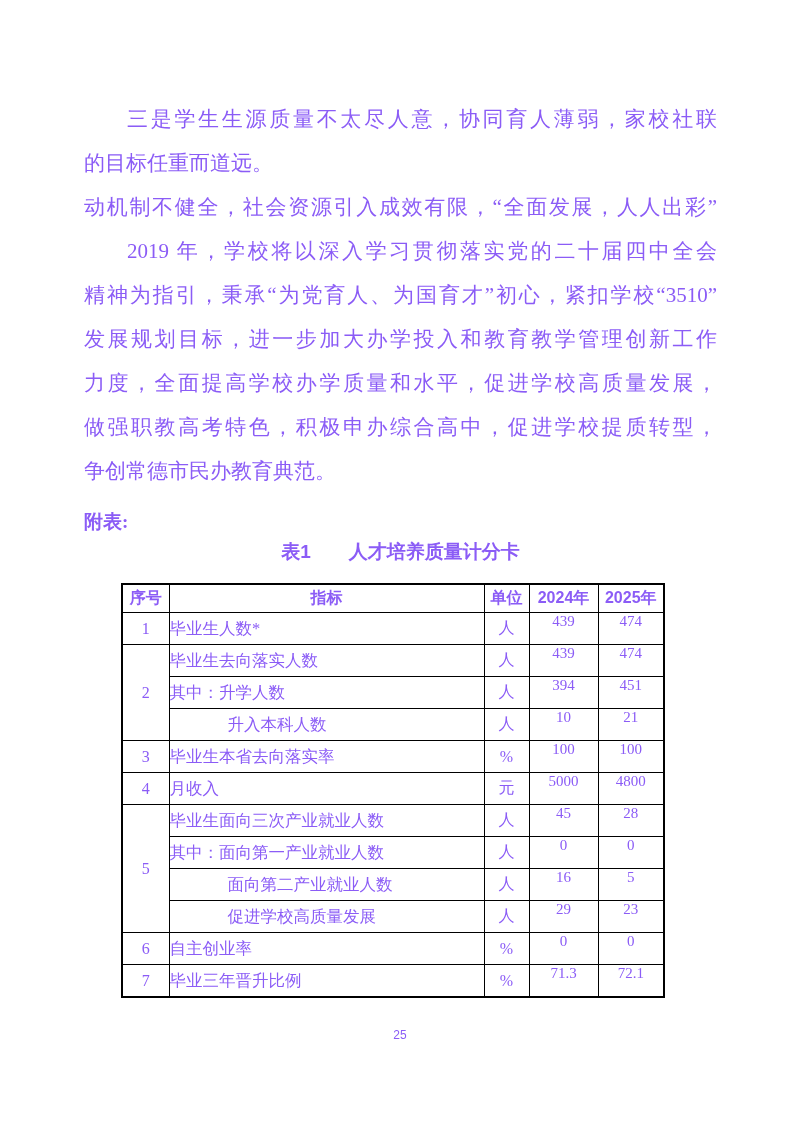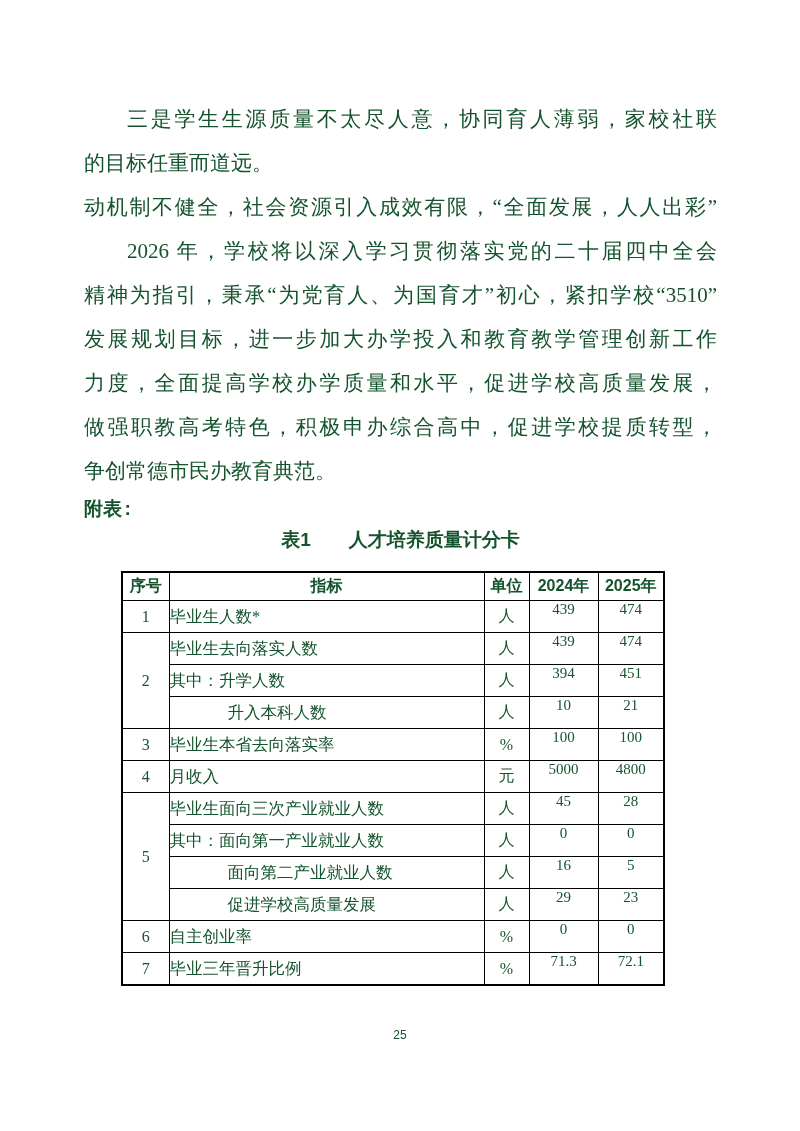--- a/index.html
+++ b/index.html
@@ -3,21 +3,21 @@
 <meta charset="utf-8">
 <style>
   html,body { margin:0; padding:0; background:#e8e8e8; }
   .page {
     position: relative;
     width: 800px;
     height: 1131px;
     margin: 0 auto;
     background: #ffffff;
     font-family: "Liberation Serif", "DejaVu Serif", serif;
-    color: #14532d;
+    color: #8b5cf6;
     overflow: hidden;
   }
   .content {
     padding: 97px 83px 0 84px;
   }
   
   .tline {
     font-size: 21px;
     line-height: 44px;
     height: 44px;
@@ -34,26 +34,26 @@
   .tline-indent { padding-left: 43px; }
   .heading {
     font-size: 21.5px;
     font-weight: bold;
     line-height: 44px;
     height: 44px;
     padding-left: 43px;
     letter-spacing: 0.5px;
   }
   .appendix-label {
-    font-family: Liberation Mono, monospace;
+    font-family: Liberation Serif, serif;
     font-weight: bold;
     font-size: 19px;
     line-height: 30px;
     height: 30px;
-    margin-top: 2px;
+    margin-top: 14px;
   }
   .table-caption {
     font-family: "Liberation Sans", "DejaVu Sans", sans-serif;
     font-weight: bold;
     font-size: 19px;
     line-height: 30px;
     height: 30px;
     text-align: center;
   }
   .table-caption .cap-num { margin-right: 38px; margin-top: 43px; }
@@ -123,21 +123,21 @@
   <div class="content">
 
     <div>
         <div class="tline tline-indent">三是学生生源质量不太尽人意，协同育人薄弱，家校社联</div>
         <div class="tline tline-last">的目标任重而道远。</div>
         <div class="tline">动机制不健全，社会资源引入成效有限，“全面发展，人人出彩”</div>
       </div>
 
 
     <div>
-        <div class="tline tline-indent">2026 年，学校将以深入学习贯彻落实党的二十届四中全会</div>
+        <div class="tline tline-indent">2019 年，学校将以深入学习贯彻落实党的二十届四中全会</div>
         <div class="tline">精神为指引，秉承“为党育人、为国育才”初心，紧扣学校“3510”</div>
         <div class="tline">发展规划目标，进一步加大办学投入和教育教学管理创新工作</div>
         <div class="tline">力度，全面提高学校办学质量和水平，促进学校高质量发展，</div>
         <div class="tline">做强职教高考特色，积极申办综合高中，促进学校提质转型，</div>
         <div class="tline tline-last">争创常德市民办教育典范。</div>
       </div>
 
     <div class="appendix-label">附表:</div>
 
     <div class="table-caption">

